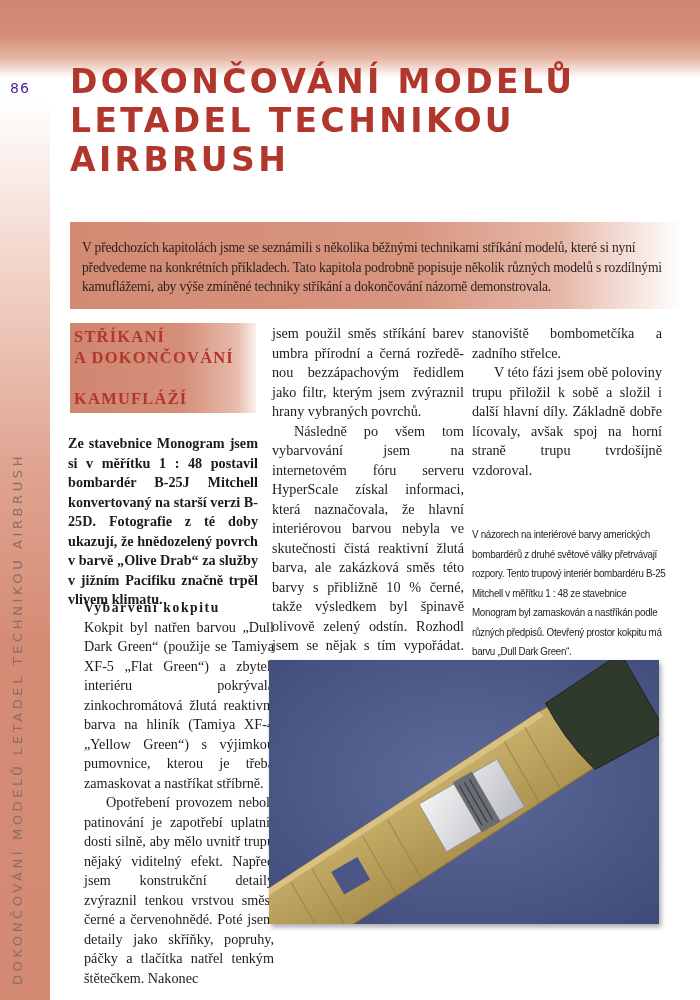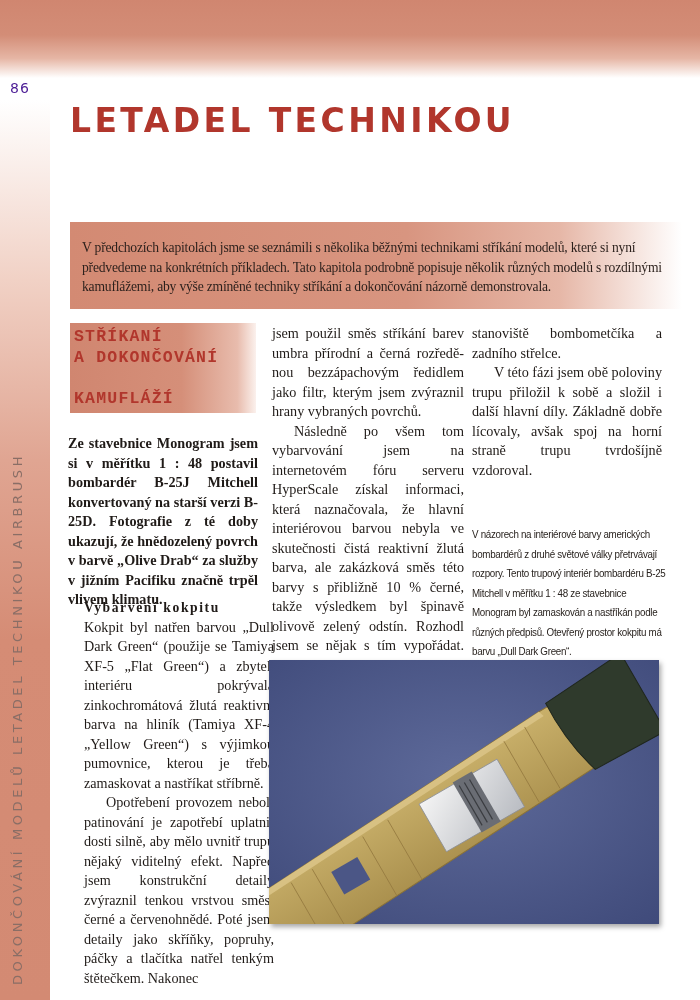--- a/index.html
+++ b/index.html
@@ -15,21 +15,21 @@
        white-space:nowrap;font-family:"DejaVu Sans","Liberation Sans",sans-serif;font-size:13px;letter-spacing:3.6px;
        color:#8a6e66;width:660px;}
   .chapter-title{position:absolute;left:70px;top:62px;margin:0;font-family:"DejaVu Sans","Liberation Sans",sans-serif;
        font-weight:bold;color:#b1362c;font-size:33px;line-height:39px;letter-spacing:3.4px;}
   .intro-box{position:absolute;left:70px;top:222px;width:612px;height:87px;box-sizing:border-box;
        background:linear-gradient(to right,#d38a73 0%,#d89580 55%,#e6b7a7 80%,#ffffff 100%);
        padding:16px 0 6px 12px;}
   .intro-text{margin:0;font-size:13.6px;line-height:19.6px;color:#2a1f1b;letter-spacing:-0.2px;width:600px;}
   .section-box{position:absolute;left:70px;top:323px;width:186px;height:90px;box-sizing:border-box;
        background:linear-gradient(to right,#d08670 0%,#d58f79 60%,#e8bcad 90%,#fbf1ed 100%);padding:4px 0 0 4px;}
-  .section-heading{margin:0;font-family:Liberation Mono, monospace;font-weight:bold;color:#b1362c;
+  .section-heading{margin:0;font-family:Liberation Serif, serif;font-weight:bold;color:#b1362c;
        font-size:16.5px;line-height:20.5px;letter-spacing:1.2px;white-space:nowrap;}
   .col{position:absolute;font-size:14.2px;line-height:19.5px;text-align:justify;hyphens:manual;}
   .col p{margin:0;}
   .col p.indent{text-indent:22px;}
   .col1a{left:68px;top:434px;width:190px;font-weight:bold;}
   .col1b{left:68px;top:598px;width:190px;margin-left:16px;}
   .sub-heading{display:block;font-weight:bold;letter-spacing:1.6px;font-size:13.6px;}
   .col2{left:272px;top:324px;width:192px;}
   .col3{left:472px;top:324px;width:190px;}
   .caption{position:absolute;left:472px;top:525px;width:200px;margin:0;
@@ -42,22 +42,23 @@
 </head>
 <body>
 
 <div class="top-band"></div>
 <div class="side-strip"></div>
 
 <div class="page-number">86</div>
 <div class="side-title">DOKONČOVÁNÍ MODELŮ LETADEL TECHNIKOU AIRBRUSH</div>
 
 <h1 class="chapter-title">
-  <br>
+  <span>DOKONČOVÁNÍ MODELŮ</span><br>
   <span>LETADEL TECHNIKOU</span><br>
+  <span>AIRBRUSH</span>
 </h1>
 
 <div class="intro-box">
   <p class="intro-text">V předchozích kapitolách jsme se seznámili s několika běžnými technikami stříkání modelů, které si nyní předvedeme na konkrétních příkladech. Tato kapitola podrobně popisuje několik různých modelů s rozdílnými kamufl­ážemi, aby výše zmíněné techniky stříkání a dokončování názorně demonstrovala.</p>
 </div>
 
 <div class="section-box">
   <h2 class="section-heading">
     <span>STŘÍKANÍ</span><br>
     <span>A DOKONČOVÁNÍ</span><br>

